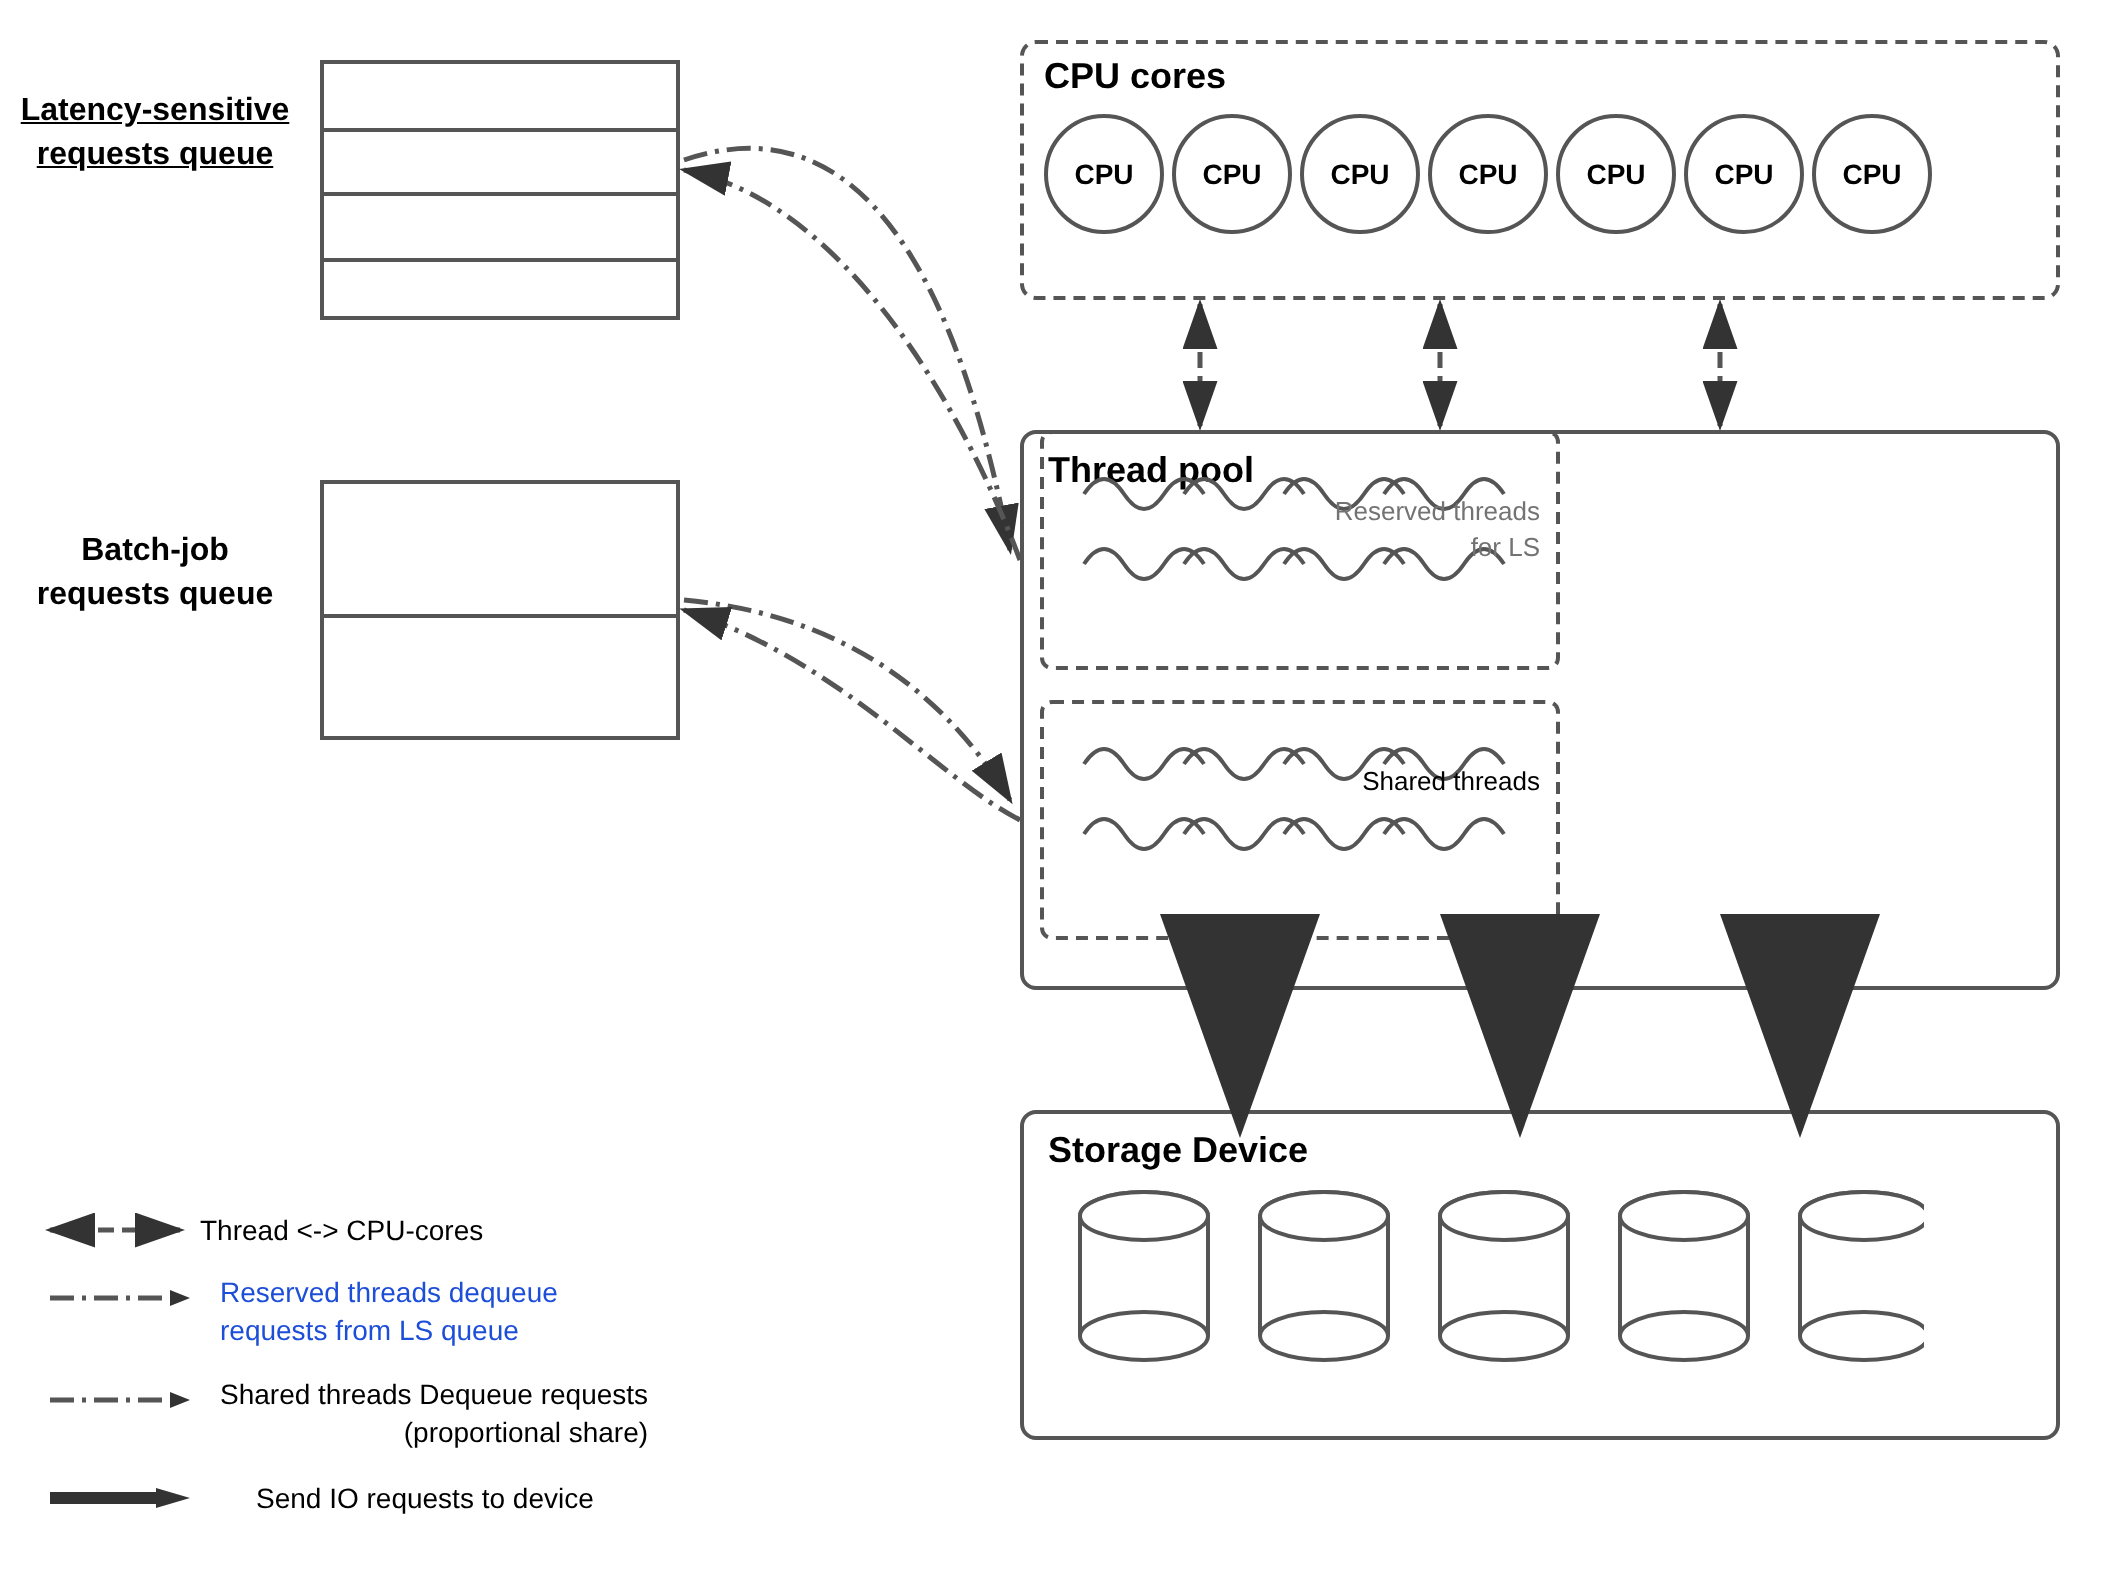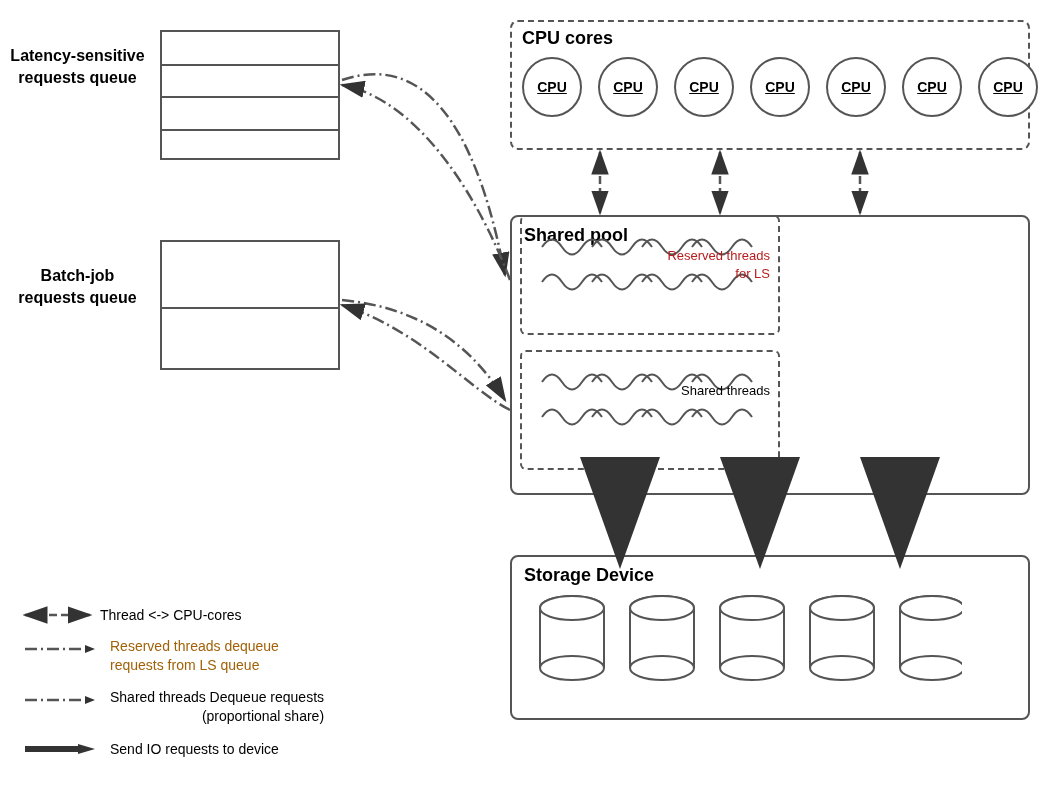--- a/index.html
+++ b/index.html
@@ -36,22 +36,21 @@
       font-size: 18px;
       font-weight: bold;
       color: #000;
     }
 
     .cpu-row {
       position: absolute;
       top: 35px;
       left: 10px;
       display: flex;
-      gap: 16px;
-      text-decoration: underline;
+      gap: 4px;
     }
 
     .cpu-circle {
       width: 60px;
       height: 60px;
       border: 2px solid #555;
       border-radius: 50%;
       display: flex;
       align-items: center;
       justify-content: center;
@@ -100,21 +99,21 @@
       height: 120px;
       border: 2px dashed #555;
       border-radius: 6px;
     }
 
     .threads-label-right {
       position: absolute;
       right: 10px;
       top: 35px;
       font-size: 14px;
-      color: #b91c1c;
+      color: #737373;
       text-align: right;
       line-height: 1.4;
     }
 
     
     .storage-box {
       position: absolute;
       top: 555px;
       left: 510px;
       width: 520px;
@@ -168,21 +167,21 @@
       <div class="cpu-circle">CPU</div>
       <div class="cpu-circle">CPU</div>
       <div class="cpu-circle">CPU</div>
       <div class="cpu-circle">CPU</div>
       <div class="cpu-circle">CPU</div>
       <div class="cpu-circle">CPU</div>
     </div>
   </div>
 
   <div class="thread-pool-box">
-    <span class="thread-pool-label">Shared pool</span>
+    <span class="thread-pool-label">Thread pool</span>
   </div>
 
   <div class="reserved-threads-box">
 
     <svg class="wave-svg" width="260" height="120">
 
       <path d="M 20 30 Q 30 15, 40 30 Q 50 45, 60 30 Q 70 15, 80 30" stroke="#555" stroke-width="2" fill="none"></path>
 
       <path d="M 70 30 Q 80 15, 90 30 Q 100 45, 110 30 Q 120 15, 130 30" stroke="#555" stroke-width="2" fill="none"></path>
 
@@ -258,21 +257,21 @@
       </svg>
     </div>
   </div>
 
   <div style="position:absolute;top:30px;left:160px;width:180px;height:130px;border:2px solid #555;background:#fff;">
 
     <div style="position:absolute;top:32px;left:0;width:100%;height:2px;background:#555;"></div>
     <div style="position:absolute;top:64px;left:0;width:100%;height:2px;background:#555;"></div>
     <div style="position:absolute;top:97px;left:0;width:100%;height:2px;background:#555;"></div>
   </div>
-  <div style="position:absolute;top:45px;left:0;width:155px;font-size:16px;font-weight:bold;color:#000;line-height:1.4;text-align:center;">Latency-sensitive<br>requests queue</div>
+  <div style="position:absolute;top:45px;left:0;width:155px;font-size:16px;font-weight:bold;color:#000;line-height:1.4;text-align:center;text-decoration:underline;">Latency-sensitive<br>requests queue</div>
 
   <div style="position:absolute;top:240px;left:160px;width:180px;height:130px;border:2px solid #555;background:#fff;">
     <div style="position:absolute;top:65px;left:0;width:100%;height:2px;background:#555;"></div>
   </div>
   <div style="position:absolute;top:265px;left:0;width:155px;font-size:16px;font-weight:bold;color:#000;line-height:1.4;text-align:center;">Batch-job<br>requests queue</div>
 
   <svg class="main-svg">
     <defs>
 
       <marker id="arrowBlack" markerWidth="10" markerHeight="7" refX="9" refY="3.5" orient="auto">
@@ -321,33 +320,33 @@
         </defs>
       </svg>
       <span style="font-size:14px;color:#000;">Thread &lt;-&gt; CPU-cores</span>
     </div>
 
     <div style="display:flex;align-items:flex-start;margin-bottom:12px;gap:10px;">
       <svg width="80" height="20" style="flex-shrink:0;margin-top:2px;">
         <line x1="5" y1="10" x2="70" y2="10" stroke="#555" stroke-width="2.5" stroke-dasharray="12,4,2,4"></line>
         <polygon points="65,6 75,10 65,14" fill="#333"></polygon>
       </svg>
-      <span style="font-size:14px;color:#a16207;line-height:1.4;">Reserved threads dequeue<br>requests from LS queue</span>
+      <span style="font-size:14px;color:#1d4ed8;line-height:1.4;">Reserved threads dequeue<br>requests from LS queue</span>
     </div>
 
     <div style="display:flex;align-items:flex-start;margin-bottom:12px;gap:10px;text-align:right;">
       <svg width="80" height="20" style="flex-shrink:0;margin-top:2px;">
         <line x1="5" y1="10" x2="70" y2="10" stroke="#555" stroke-width="2.5" stroke-dasharray="12,4,2,4"></line>
         <polygon points="65,6 75,10 65,14" fill="#333"></polygon>
       </svg>
       <span style="font-size:14px;color:#000;line-height:1.4;">Shared threads Dequeue requests<br>(proportional share)</span>
     </div>
 
     <div style="display:flex;align-items:center;margin-bottom:12px;gap:10px;">
       <svg width="80" height="20">
         <line x1="5" y1="10" x2="60" y2="10" stroke="#333" stroke-width="6"></line>
         <polygon points="58,5 75,10 58,15" fill="#333"></polygon>
       </svg>
-      <span style="font-size:14px;color:#000;">Send IO requests to device</span>
+      <span style="font-size:14px;color:#000;margin-left:18px;">Send IO requests to device</span>
     </div>
   </div>
 
 </div>
 
 </body></html>

